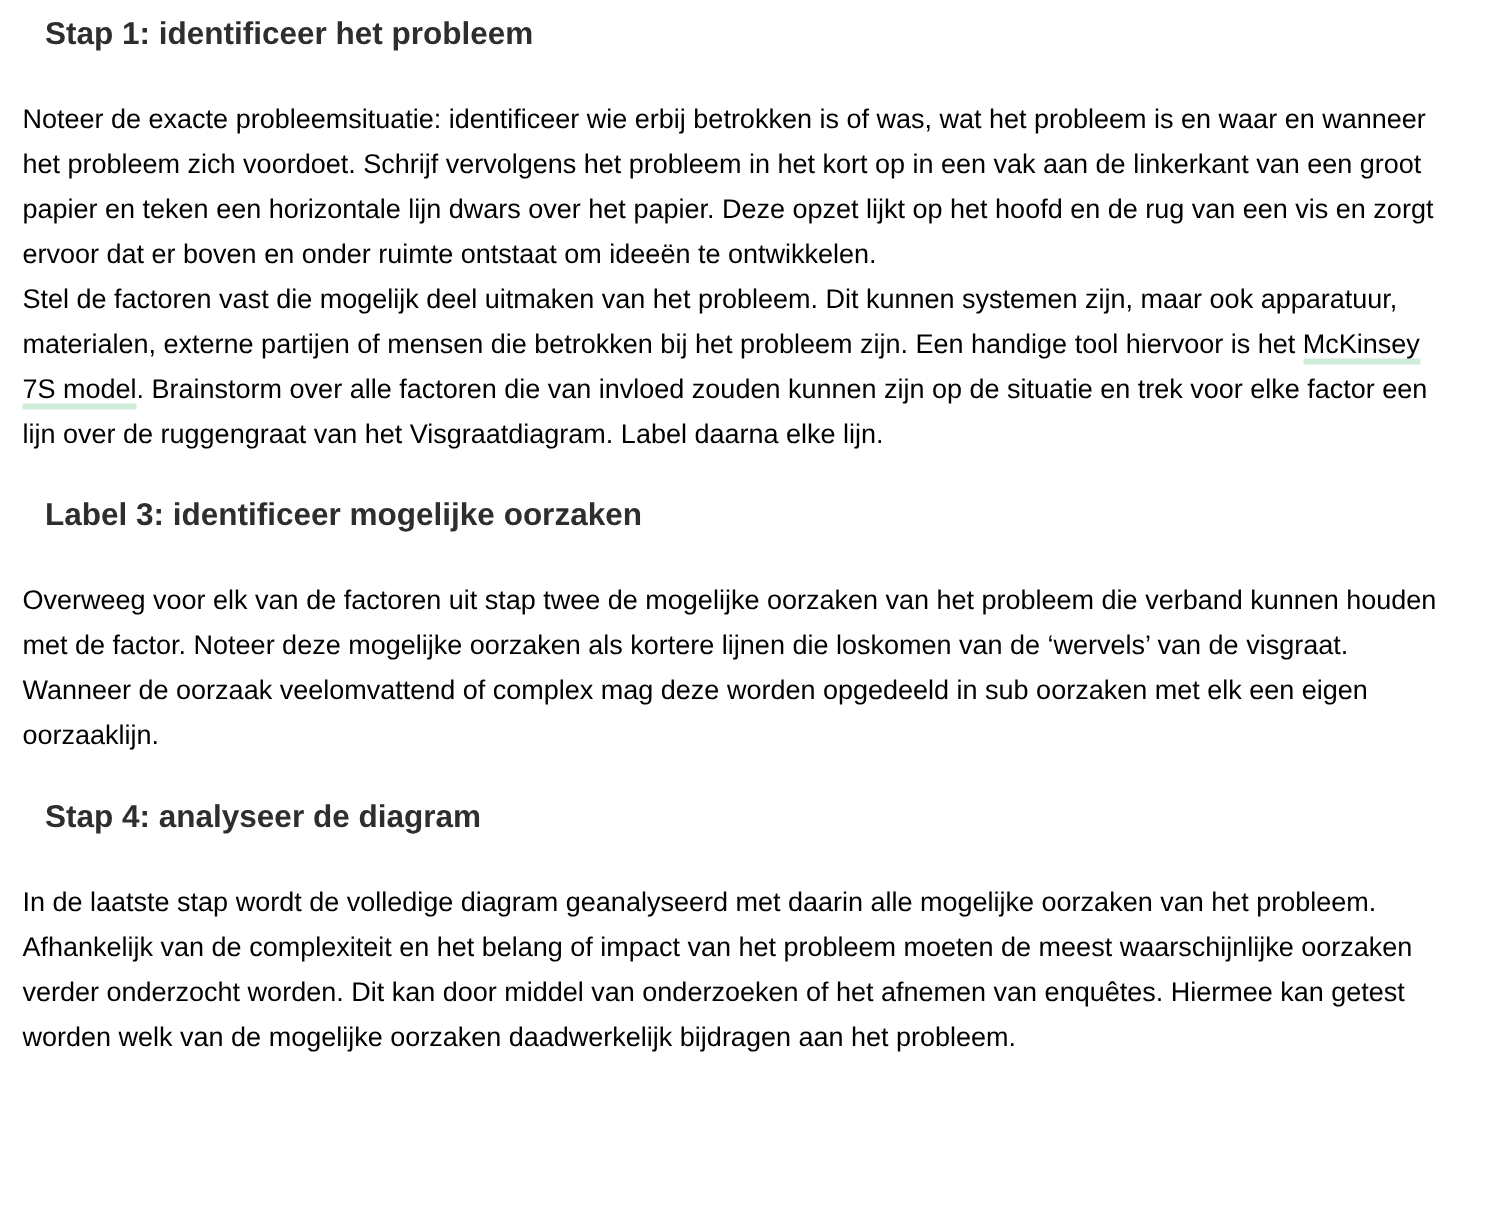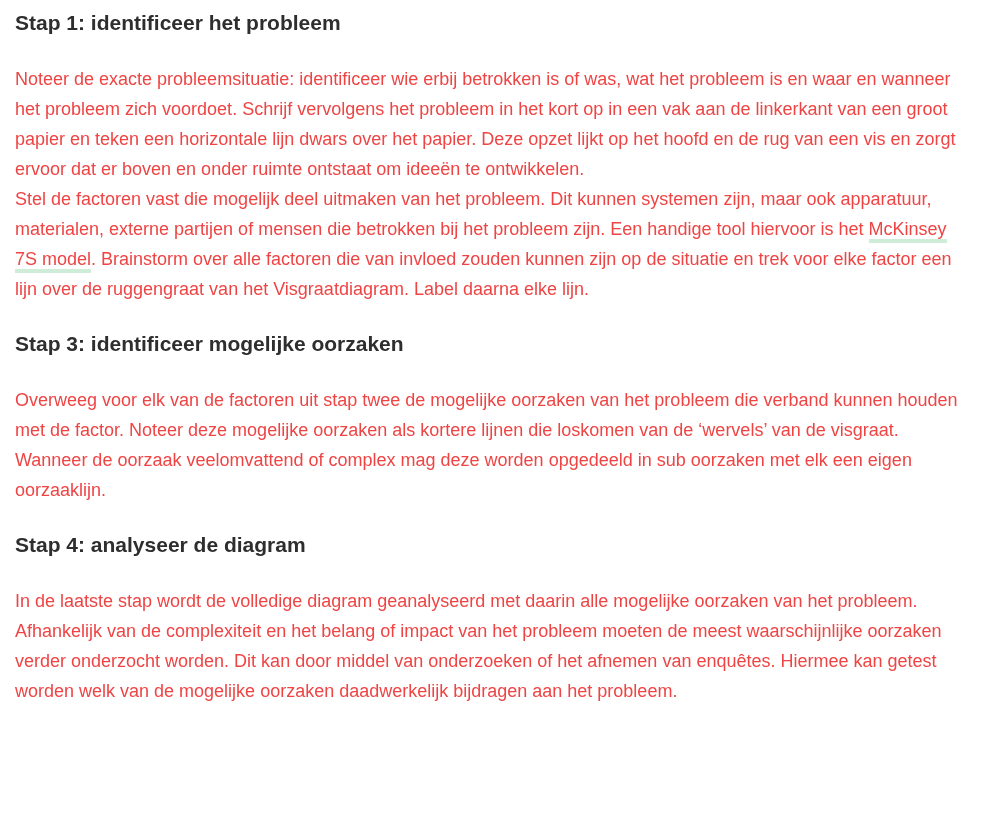--- a/index.html
+++ b/index.html
@@ -11,47 +11,47 @@
     width: 955px;
     padding: 10px 0 0 15px;
     font-family: "Liberation Sans", sans-serif;
   }
   .section-heading {
     font-family: "Liberation Sans", sans-serif;
     font-weight: bold;
     font-size: 21px;
     line-height: 25px;
     color: #2e2e2e;
-    margin: 27px 0 29px 0;
+    margin: 27px 0 29px 15px;
   }
   .section-heading:first-child {
     margin-top: 0;
   }
   .section-paragraph {
     font-size: 18px;
     line-height: 30px;
-    color: #ef4444;
+    color: #000000;
     margin: 0;
   }
   .inline-link {
     color: inherit;
     text-decoration: none;
     border-bottom: 4px solid #cfecd9;
     cursor: pointer;
   }
 </style>
 </head>
 <body>
 
 <main class="page">
 
   <h2 class="section-heading">Stap 1: identificeer het probleem</h2>
   <p class="section-paragraph">Noteer de exacte probleemsituatie: identificeer wie erbij betrokken is of was, wat het probleem is en waar en wanneer het probleem zich voordoet. Schrijf vervolgens het probleem in het kort op in een vak aan de linkerkant van een groot papier en teken een horizontale lijn dwars over het papier. Deze opzet lijkt op het hoofd en de rug van een vis en zorgt ervoor dat er boven en onder ruimte ontstaat om ideeën te ontwikkelen.</p>
 
   <p class="section-paragraph"><span>Stel de factoren vast die mogelijk deel uitmaken van het probleem. Dit kunnen systemen zijn, maar ook apparatuur, materialen, externe partijen of mensen die betrokken bij het probleem zijn. Een handige tool hiervoor is het </span><a href="#" class="inline-link">McKinsey 7S model</a><span>. Brainstorm over alle factoren die van invloed zouden kunnen zijn op de situatie en trek voor elke factor een lijn over de ruggengraat van het Visgraatdiagram. Label daarna elke lijn.</span></p>
 
-  <h2 class="section-heading">Stap 3: identificeer mogelijke oorzaken</h2>
+  <h2 class="section-heading">Label 3: identificeer mogelijke oorzaken</h2>
   <p class="section-paragraph">Overweeg voor elk van de factoren uit stap twee de mogelijke oorzaken van het probleem die verband kunnen houden met de factor. Noteer deze mogelijke oorzaken als kortere lijnen die loskomen van de ‘wervels’ van de visgraat. Wanneer de oorzaak veelomvattend of complex mag deze worden opgedeeld in sub oorzaken met elk een eigen oorzaaklijn.</p>
 
   <h2 class="section-heading">Stap 4: analyseer de diagram</h2>
   <p class="section-paragraph">In de laatste stap wordt de volledige diagram geanalyseerd met daarin alle mogelijke oorzaken van het probleem. Afhankelijk van de complexiteit en het belang of impact van het probleem moeten de meest waarschijnlijke oorzaken verder onderzocht worden. Dit kan door middel van onderzoeken of het afnemen van enquêtes. Hiermee kan getest worden welk van de mogelijke oorzaken daadwerkelijk bijdragen aan het probleem.</p>
 
 </main>
 
 </body></html>

